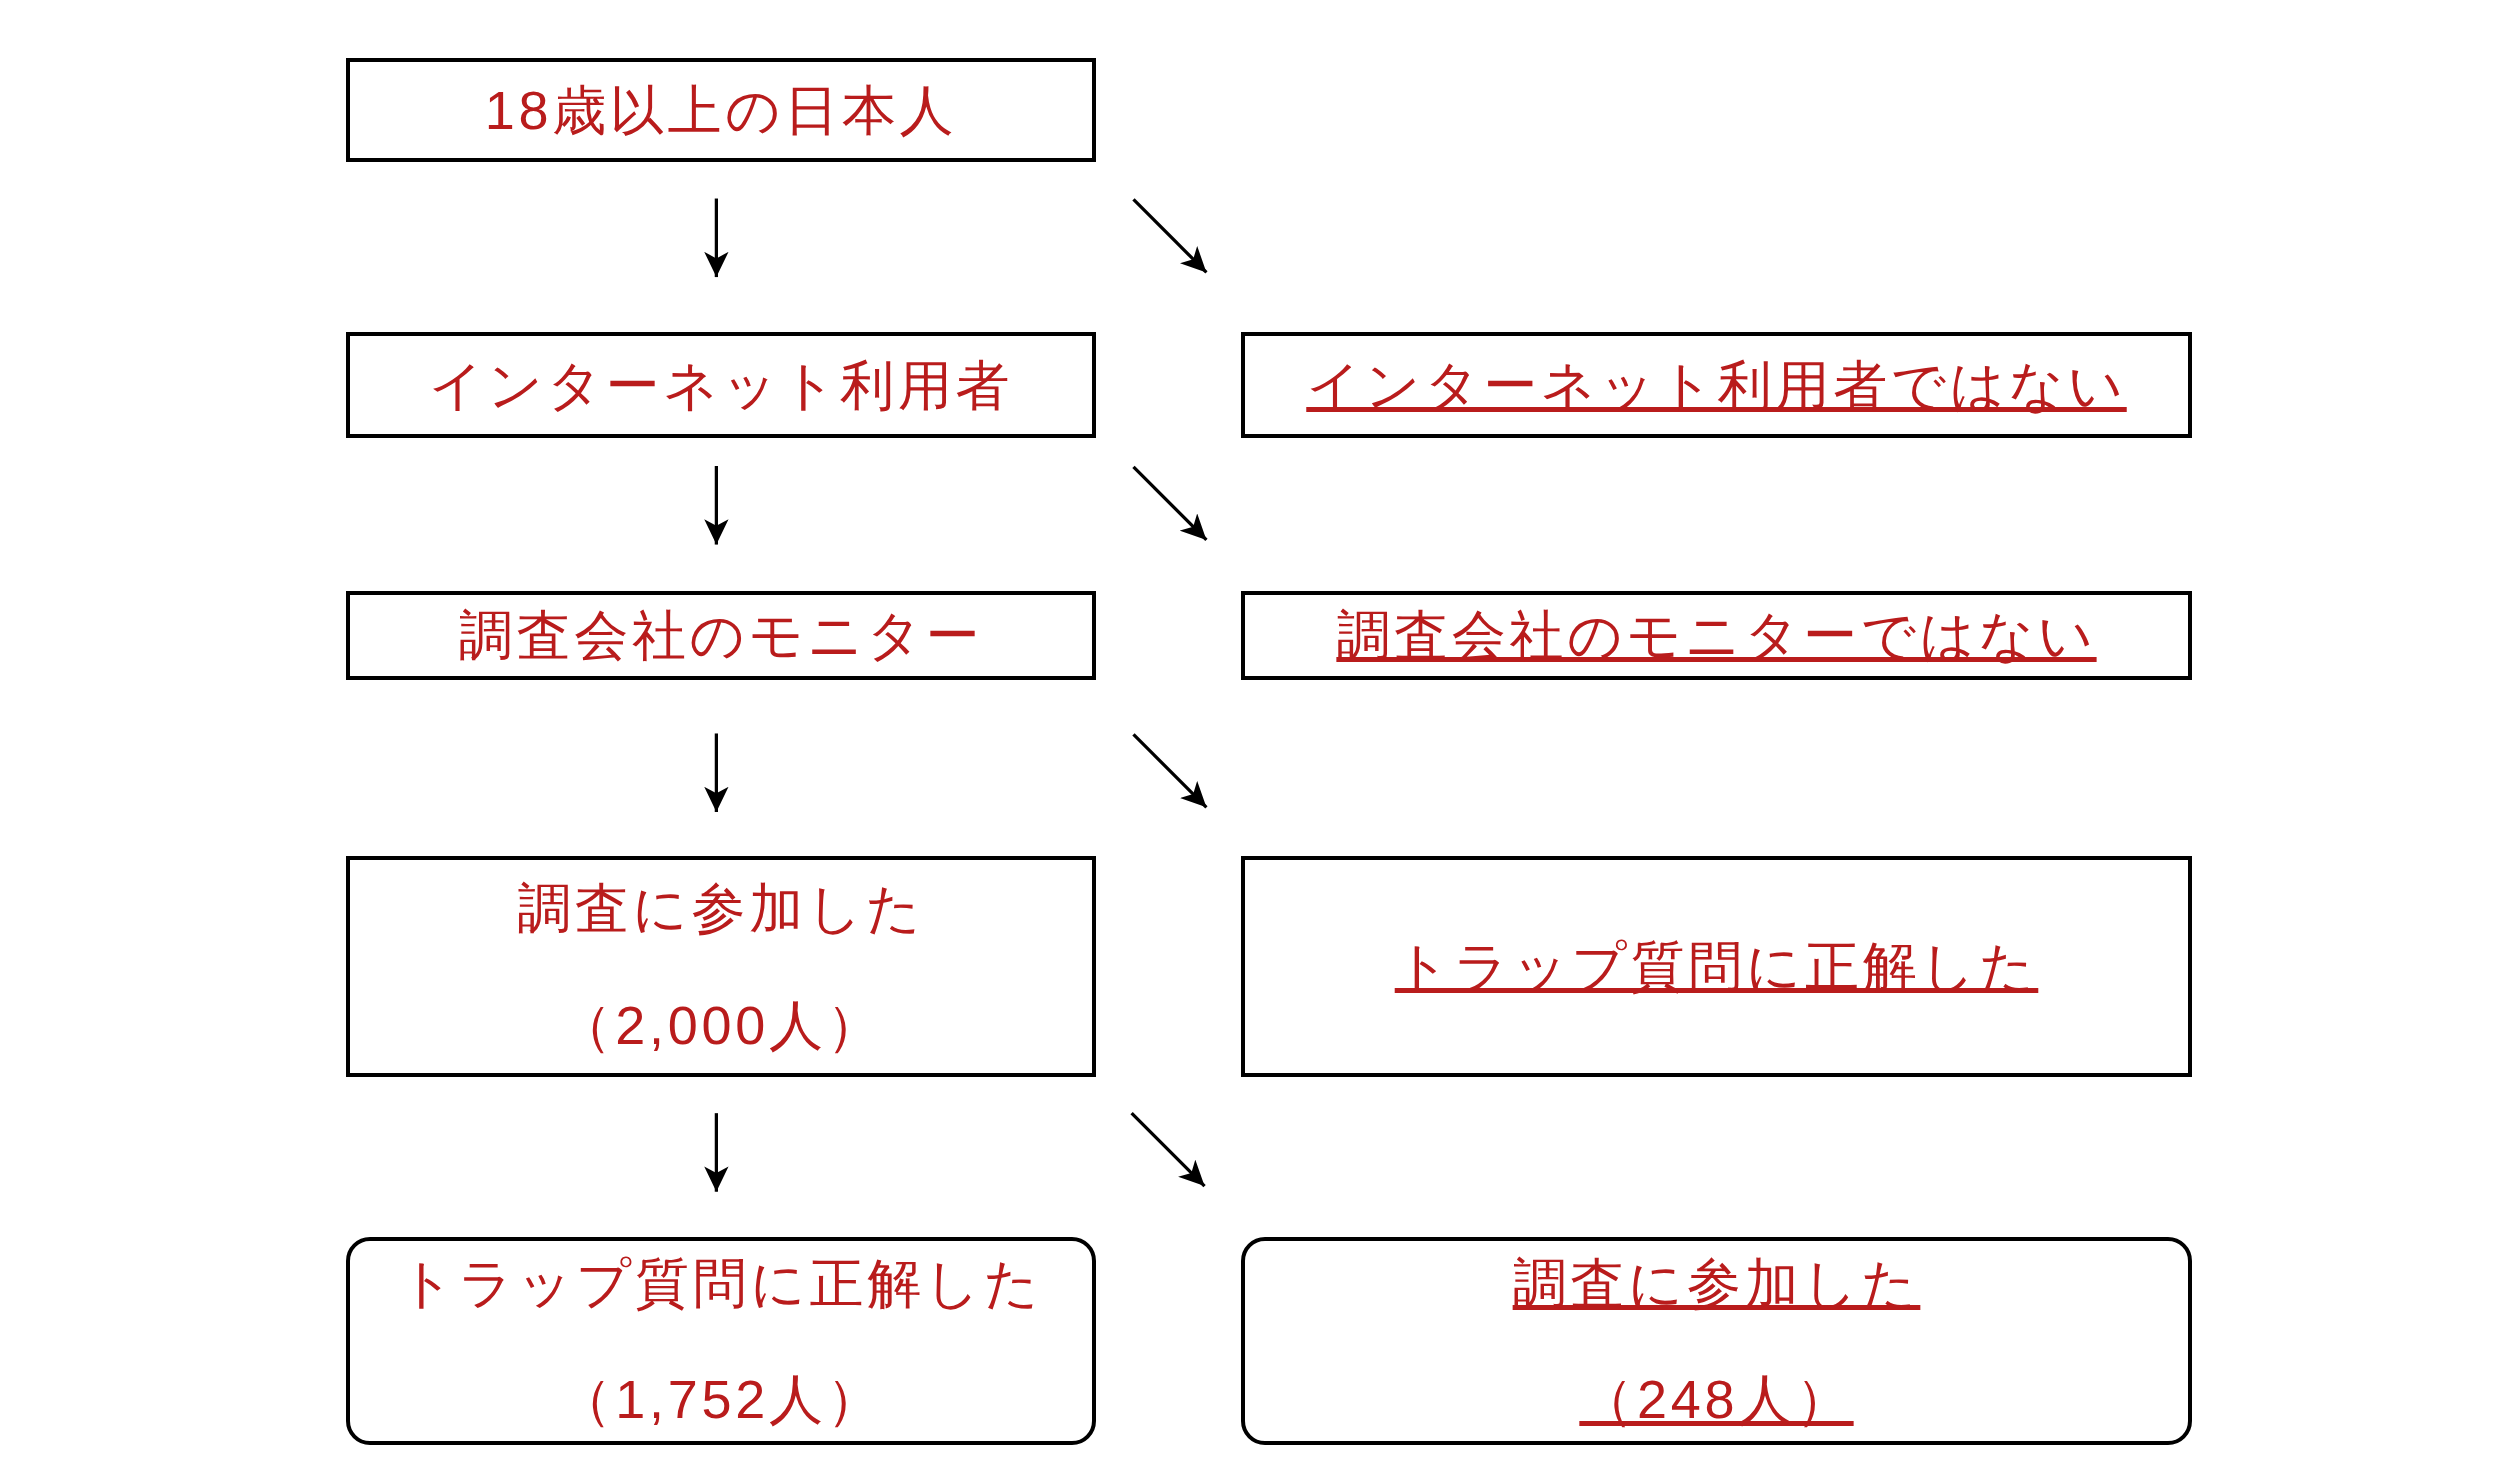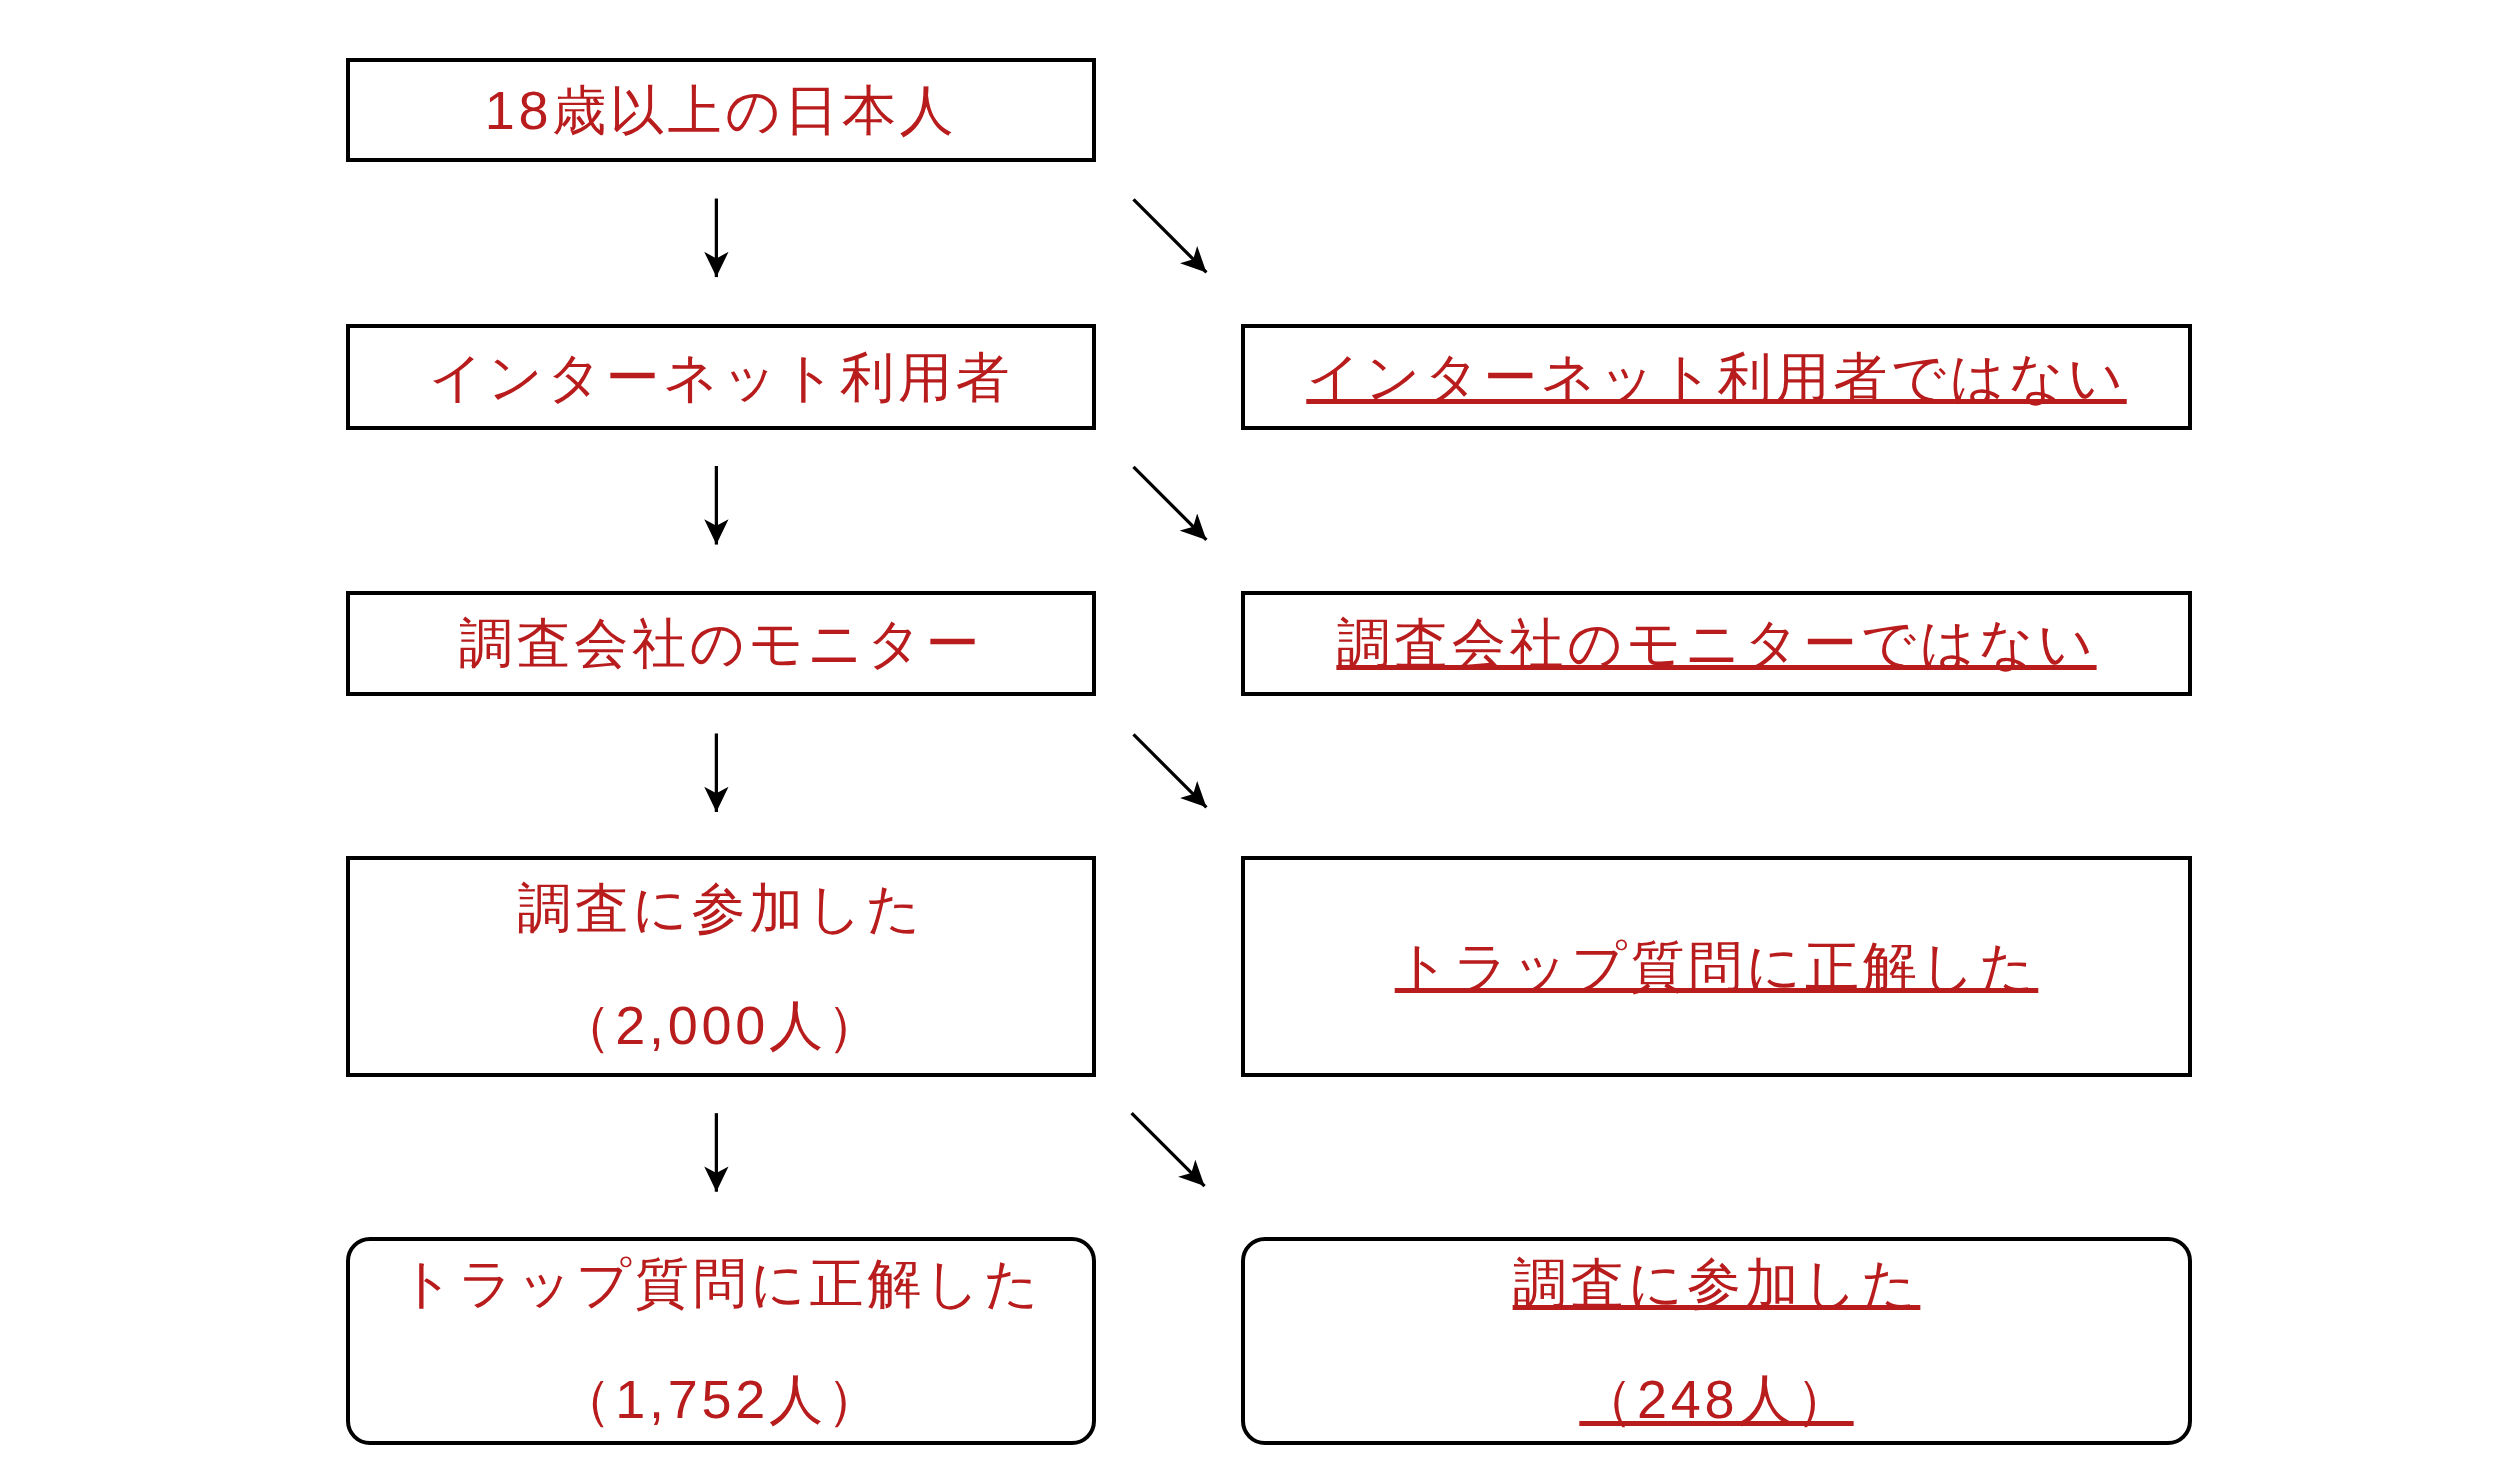--- a/index.html
+++ b/index.html
@@ -36,22 +36,22 @@
   }
   .box.two-line {
     gap: 54px;
   }
   
   .col-left  { left: 346px;  width: 750px;  }
   
   .col-right { left: 1241px; width: 951px; text-decoration: underline; }
   
   .r1 { top: 58px;   height: 104px; }
-  .r2 { top: 324px;  height: 106px; }
-  .r3 { top: 591px;  height: 105px; }
+  .r2 { top: 332px;  height: 106px; }
+  .r3 { top: 591px;  height: 89px; }
   .r4 { top: 856px;  height: 221px; }
   .r5 { top: 1237px; height: 208px; border-radius: 24px; }
 
   .arrows {
     position: absolute;
     left: 0;
     top: 0;
     width: 2512px;
     height: 1466px;
     pointer-events: none;

